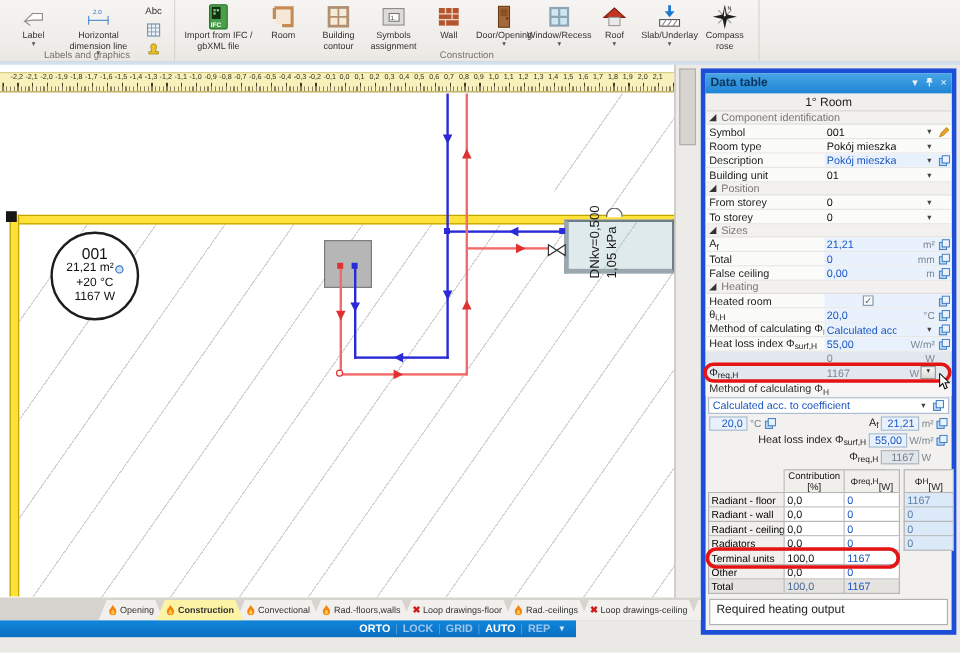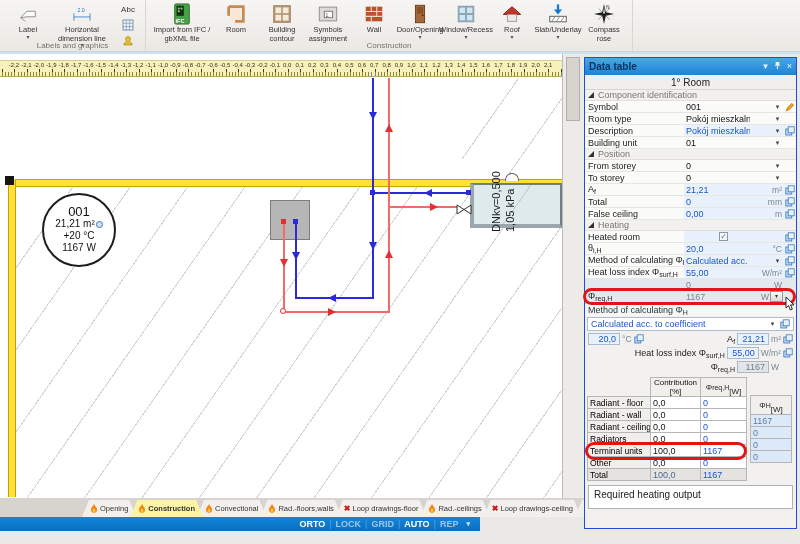--- a/index.html
+++ b/index.html
@@ -49,21 +49,21 @@
   .arr.rd{border-left:4px solid transparent;border-right:4px solid transparent;border-top:8px solid #e03030}
   .valve{position:absolute;left:456px;top:147px;z-index:6}
   .rlabel{position:absolute;left:42px;top:139px;width:74px;height:74px;border:2px solid #1d1d1d;border-radius:50%;background:#fff;z-index:7;display:flex;flex-direction:column;align-items:center;justify-content:center;line-height:12px;color:#111}
   .rl-sym{font-size:13px}.rl-s{font-size:10px;white-space:nowrap;display:flex;align-items:center;gap:1px}
   .globe{display:inline-block;width:7px;height:7px;border:1.5px solid #3a78c0;border-radius:50%;background:#cfe3f6}
   .pipelab{position:absolute;left:489px;top:178px;width:140px;transform:rotate(-90deg);transform-origin:0 0;font-size:11px;line-height:14px;color:#1c1c1c;z-index:7}
   .gutter{position:absolute;left:562px;top:54px;width:22px;height:444px;background:#edebe8;border-left:1px solid #bcbcbc}
   .gutter .thumb{position:absolute;left:3px;top:3px;width:14px;height:64px;background:#d7d3cf;border:1px solid #b3afab}
 
   
-  .panel{position:absolute;left:584px;top:57px;width:213px;height:472px;background:#f2f1ef;border:1px solid #1d4ed8;display:flex;flex-direction:column}
+  .panel{position:absolute;left:584px;top:57px;width:213px;height:472px;background:#f2f1ef;border:4px solid #1d4ed8;display:flex;flex-direction:column}
   .ptitle{height:17px;background:linear-gradient(#49a6e6,#1d84d4);display:flex;align-items:center;padding:0 4px;flex:none}
   .ptitle .pt-t{flex:1;font-size:10px;font-weight:bold;color:#0b3560}
   .pt-ic{color:#eaf4fd;font-size:9px;margin-left:5px;line-height:9px}
   .roomhdr{height:15px;background:#f0efec;border-bottom:1px solid #d8d5d1;text-align:center;font-size:10px;color:#222;line-height:15px;flex:none}
   .psec{display:flex;align-items:center;height:11px;gap:4px;padding:0 3px;background:#f2f1ef;color:#7b756f;font-size:9px;border-bottom:1px solid #e2dfda}
   .tri{width:0;height:0;border-bottom:6px solid #333;border-left:6px solid transparent}
   .prow{display:flex;align-items:center;height:12px;padding-left:3px;border-bottom:1px solid #e8e6e2;position:relative;background:#fbfbfa}
   .plab{width:96px;font-size:9px;color:#222;white-space:nowrap;overflow:hidden;flex:none}
   .pva{flex:1;display:flex;align-items:center;height:100%;padding-left:2px;min-width:0}
   .prow.light .pva{background:#e9f2fc}
@@ -81,21 +81,21 @@
   .ed-h{height:13px;border-top:1px solid #c6c6c6;padding:1px 3px 0;font-size:9px;color:#333;background:#f7f6f4}
   .ed-sel{height:14px;margin:1px 2px;border:1px solid #aebecf;background:#fff;display:flex;align-items:center;font-size:9px;color:#1a56c4;padding:0 3px;gap:2px}
   .ed-sel .txt{flex:1;white-space:nowrap;overflow:hidden}
   .ed-r{height:14px;display:flex;align-items:center;gap:3px;padding:0 3px}
   .ed-left{display:flex;align-items:center;gap:2px;flex:1}
   .ed-right{display:flex;align-items:center;gap:2px;justify-content:flex-end}
   .ed-lab{font-size:9px;color:#222;white-space:nowrap}
   .ed-box{border:1px solid #a8bcd0;background:#e9f2fc;color:#1a56c4;padding:0 3px;min-width:32px;height:12px;font-size:9px;text-align:right;line-height:11px}
   .ed-box.gray{background:#e2e6ea;color:#70808e;border-color:#b2b6ba}
   .ed-u{font-size:8.5px;color:#7b8694;white-space:nowrap}
-  .ct{display:flex;align-items:center;margin:3px 0 0 2px;font-size:9px}
+  .ct{display:flex;align-items:flex-start;margin:3px 0 0 2px;font-size:9px}
   .ct-col{display:flex;flex-direction:column}
   .ct-r{display:flex;position:relative}
   .ct-c{border-right:1px solid #b6b6b6;border-bottom:1px solid #b6b6b6;padding:0 2px;display:flex;align-items:center;height:12px;white-space:nowrap;overflow:hidden}
   .ct-hd .ct-c{height:20px;justify-content:center;text-align:center;background:#f1efec;border-top:1px solid #b6b6b6;font-size:8px;line-height:9px;white-space:pre-line}
   .ct-hd .ct-c.blank{background:transparent;border-top:none;border-left:none}
   .c0{width:64px;border-left:1px solid #b6b6b6;background:#f1efec;font-size:8.5px}
   .c1{width:50px;background:#fff;color:#111}
   .c2{width:46px;background:#fff;color:#1a56c4}
   .cs{width:42px;background:#dce9f8;color:#5a7ea6;border-left:1px solid #b6b6b6}
   .ct-side{margin-left:3px}
@@ -487,20 +487,24 @@
     <span class="plab">To storey</span>
     <span class="pva">
             <span class="pval">0</span>
       <span class="punit"></span>
       <span class="dd">▾</span>
 
       <span class="iconslot"></span>
     </span>
 
   </div>
+        <div class="psec">
+          <span class="tri"></span>
+          <span>Sizes</span>
+        </div>
         <div class="prow light ">
     <span class="plab">A<sub>f</sub></span>
     <span class="pva">
             <span class="pval blue">21,21</span>
       <span class="punit">m²</span>
 
       <span class="iconslot">
               <span class="pic">
                 <svg viewBox="0 0 10 10" width="10" height="10">
                   <rect x="0.8" y="3" width="6" height="6" fill="#bcd8f0" stroke="#3a78c0" stroke-width="0.8"></rect>

